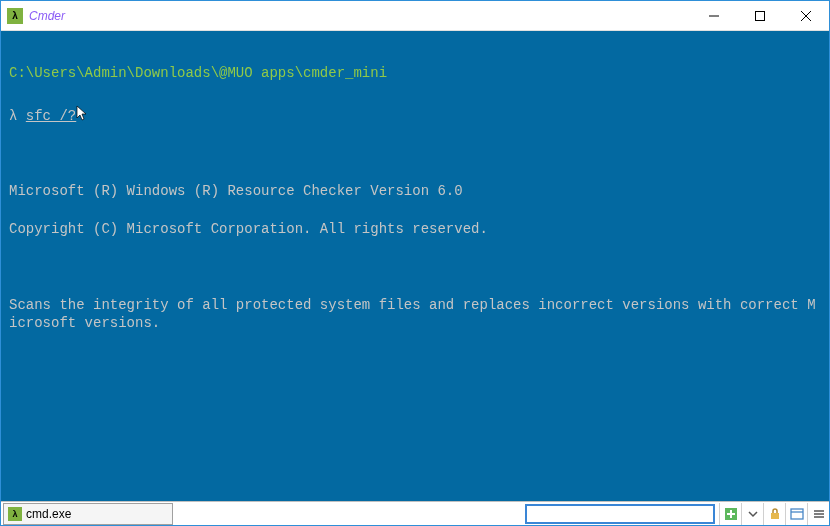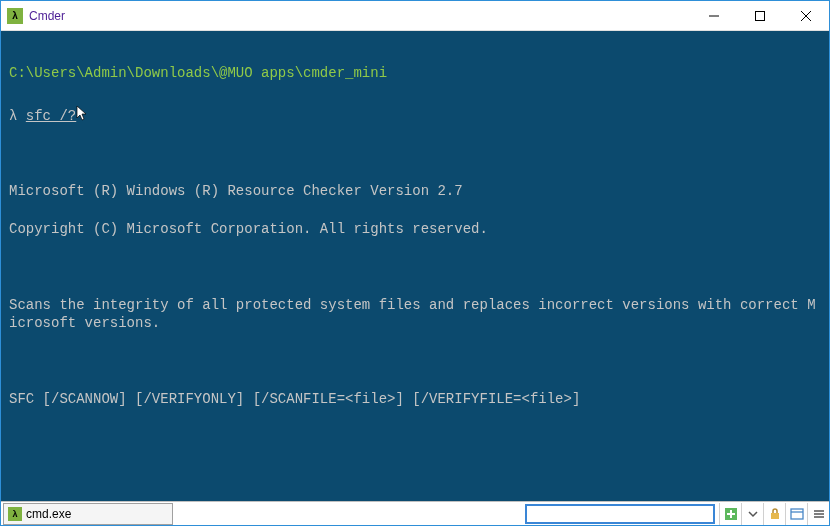--- a/index.html
+++ b/index.html
@@ -36,35 +36,36 @@
       background: #7fb240;
       display: flex;
       align-items: center;
       justify-content: center;
       color: #000;
       font-size: 10px;
       font-weight: bold;
     }
     .titlebar-title {
       flex: 1;
-      color: #4c1d95;
+      color: #8b5cf6;
+      font-style: italic;
     }
     .titlebar-btn {
       width: 46px;
       height: 30px;
       display: flex;
       align-items: center;
       justify-content: center;
       color: #000;
       font-family: "Segoe UI", sans-serif;
     }
     .titlebar-btn svg { stroke: #000; fill: none; }
     .terminal {
       flex: 1;
-      background: #0c4a6e;
+      background: #0369a1;
       color: #c5c5c5;
       padding: 14px 8px 8px 8px;
       line-height: 1.35;
       white-space: pre-wrap;
       word-break: break-all;
       overflow: hidden;
     }
     .prompt-path { color: #90c948; }
     .prompt-sym { color: #c5c5c5; }
     .cmd { color: #c5c5c5; text-decoration: underline; }
@@ -151,26 +152,25 @@
         </svg>
     </div>
   </div>
 
   <div class="terminal">
 <div><span class="prompt-path">C:\Users\Admin\Downloads\@MUO apps\cmder_mini</span></div>
 <div><span class="prompt-sym">λ</span> <span class="cmd">sfc /?</span><span class="cursor-pointer"><svg width="12" height="18" viewBox="0 0 12 18">
             <path d="M1 1 L1 13 L4 10 L6 15 L8 14 L6 9 L10 9 Z" fill="#fff" stroke="#000" stroke-width="0.7"></path>
           </svg></span></div>
 <div>&nbsp;</div>
-<div>Microsoft (R) Windows (R) Resource Checker Version 2.7</div>
+<div>Microsoft (R) Windows (R) Resource Checker Version 6.0</div>
 <div>Copyright (C) Microsoft Corporation. All rights reserved.</div>
 <div>&nbsp;</div>
 <div>Scans the integrity of all protected system files and replaces incorrect versions with correct Microsoft versions.</div>
 <div>&nbsp;</div>
-<div>SFC [/SCANNOW] [/VERIFYONLY] [/SCANFILE=&lt;file&gt;] [/VERIFYFILE=&lt;file&gt;]</div>
 <div>&nbsp;</div>
 
   </div>
 
   <div class="statusbar">
     <div class="tab">
       <div class="tab-icon">λ</div>
       <span>cmd.exe</span>
     </div>
     <div class="status-spacer"></div>

